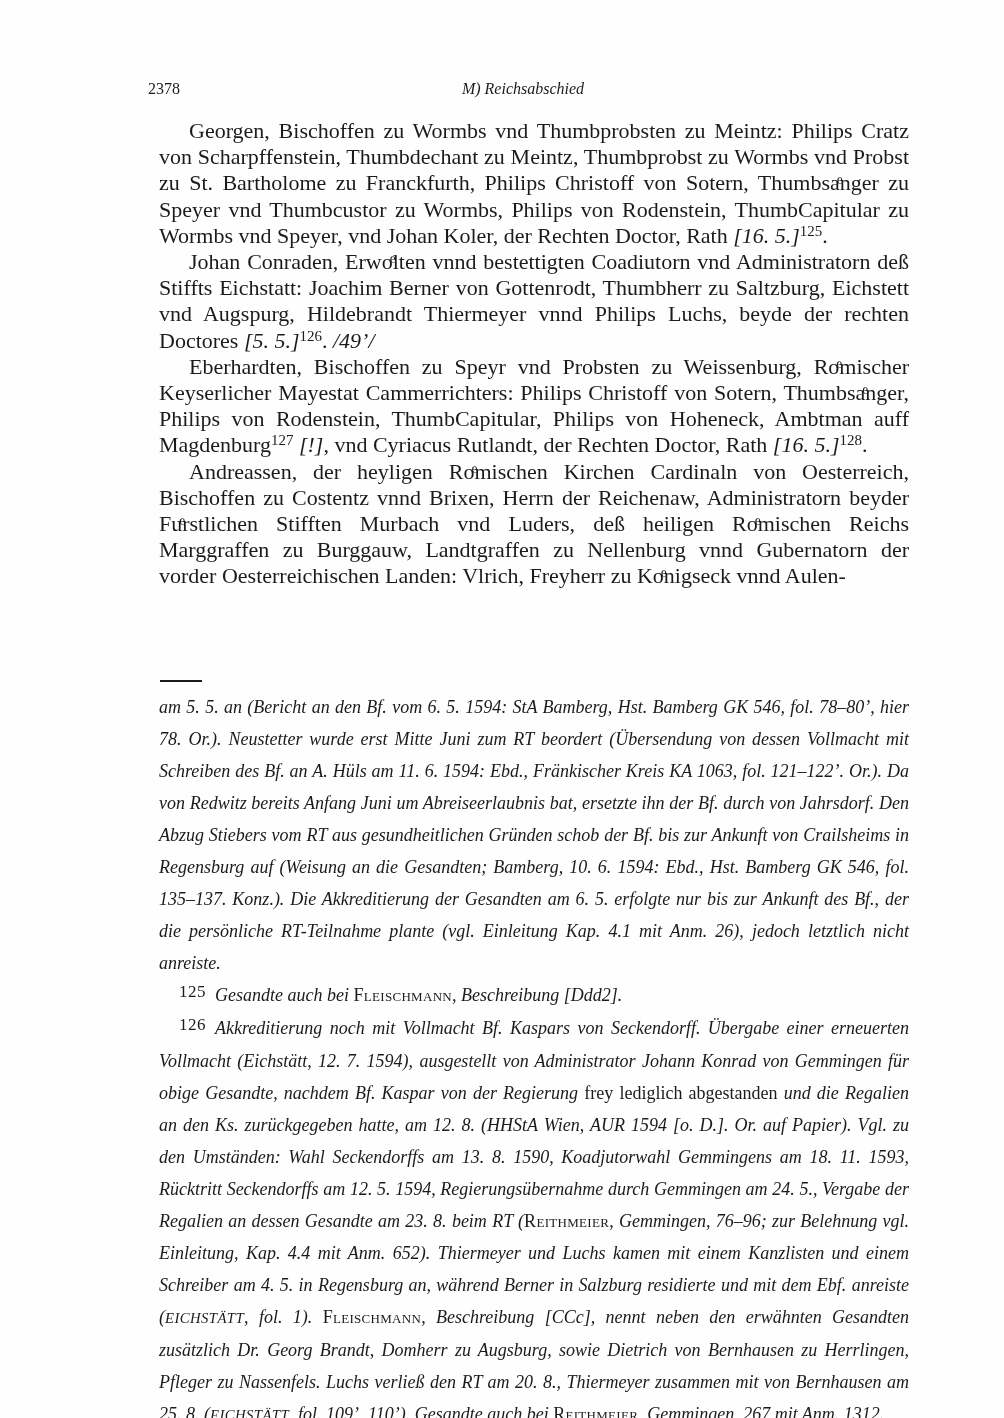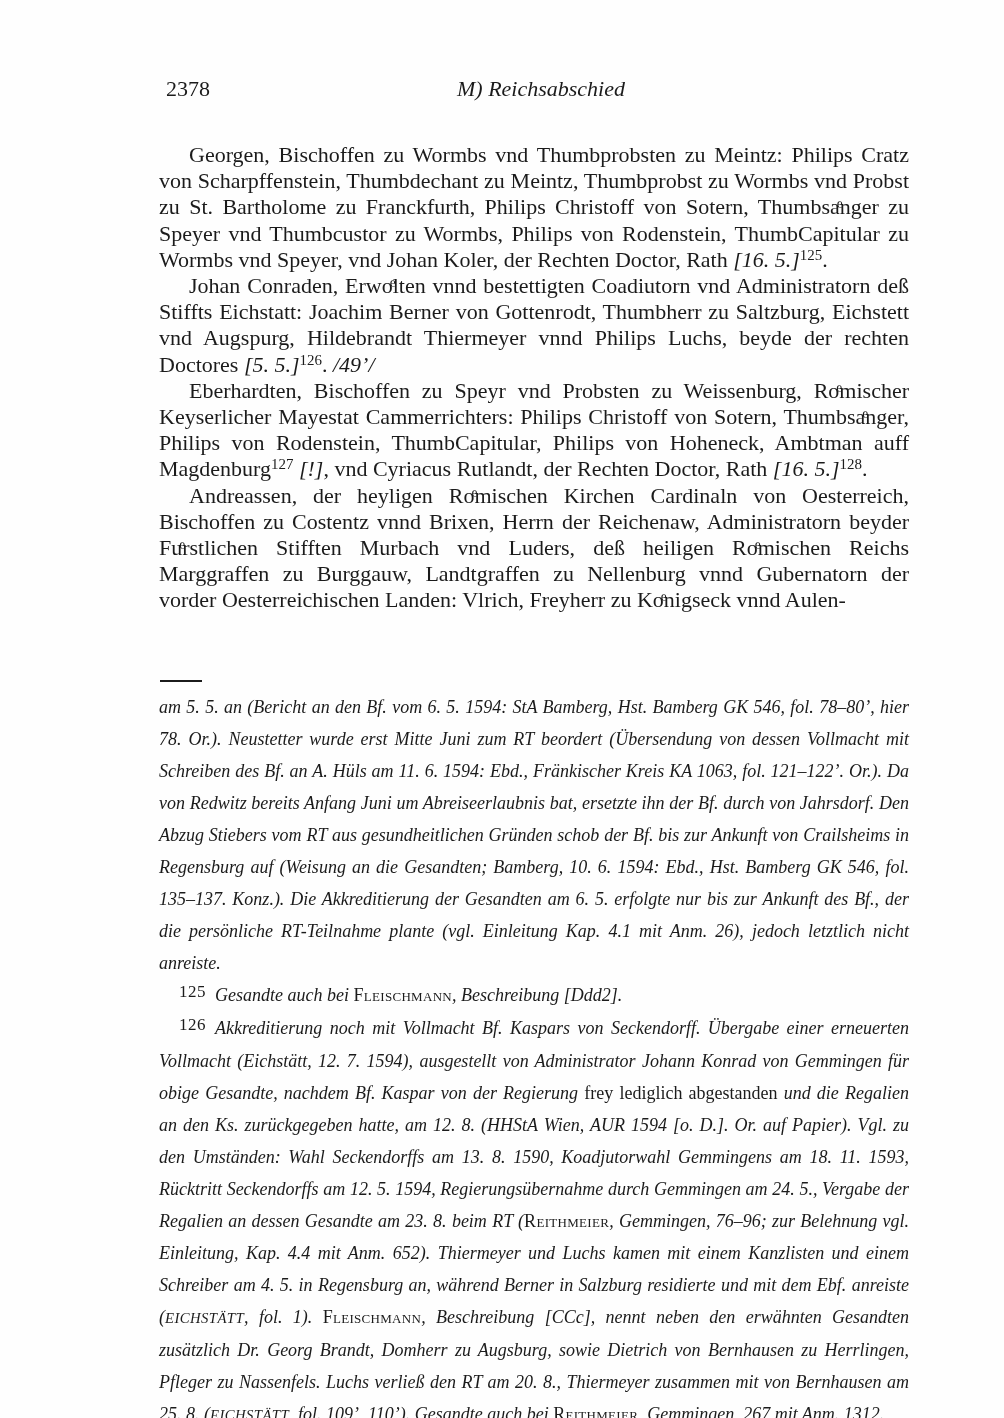--- a/index.html
+++ b/index.html
@@ -9,38 +9,37 @@
     height: 1418px;
     background: #fefefe;
     font-family: "Liberation Serif", "DejaVu Serif", serif;
     color: #1b1b1b;
     overflow: hidden;
   }
   
   .running-head {
     position: absolute;
     top: 76px;
-    left: 166px;
+    left: 148px;
     width: 750px;
-    font-size: 22px;
+    font-size: 16px;
     line-height: 26px;
   }
   .page-number { position: absolute; left: 0; top: 0; }
   .running-title { display: block; text-align: center; font-style: italic; }
 
   
   .body-text {
     position: absolute;
     top: 118px;
     left: 159px;
     width: 750px;
     font-size: 22px;
     line-height: 26.2px;
     text-align: justify;
-    margin-top: 24px;
   }
   .body-text p { margin: 0; text-indent: 30px; }
 
   
   .footnote-rule {
     position: absolute;
     top: 680px;
     left: 160px;
     width: 42px;
     height: 0;

